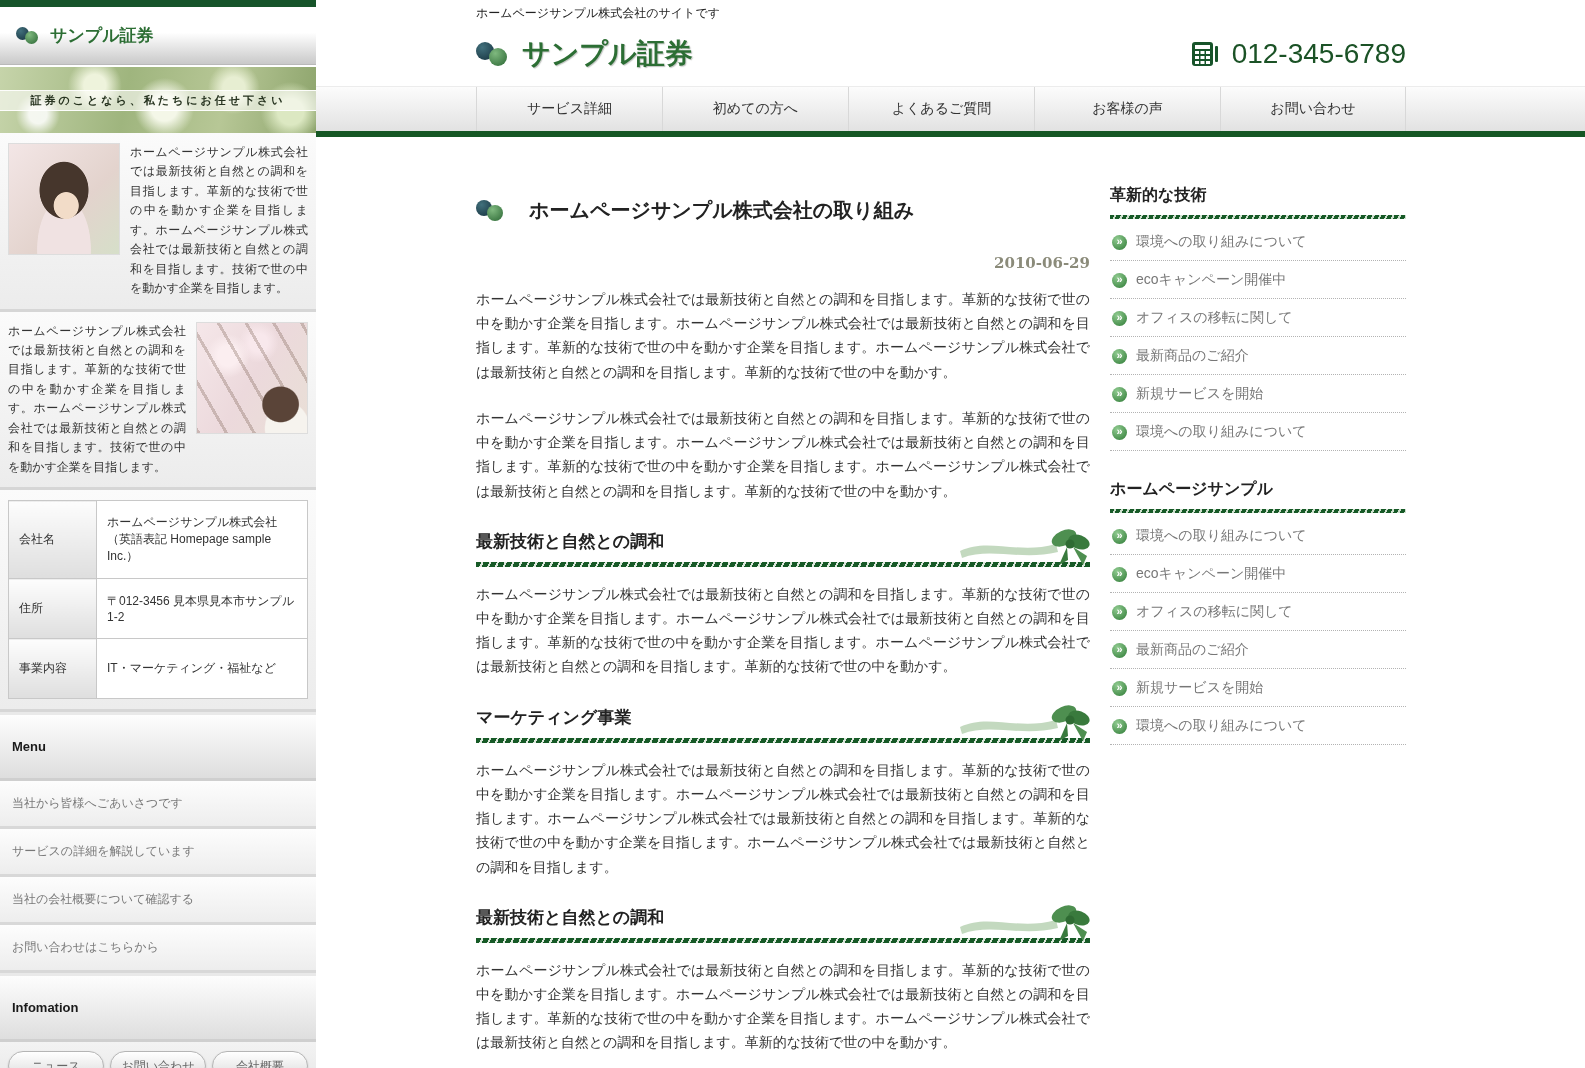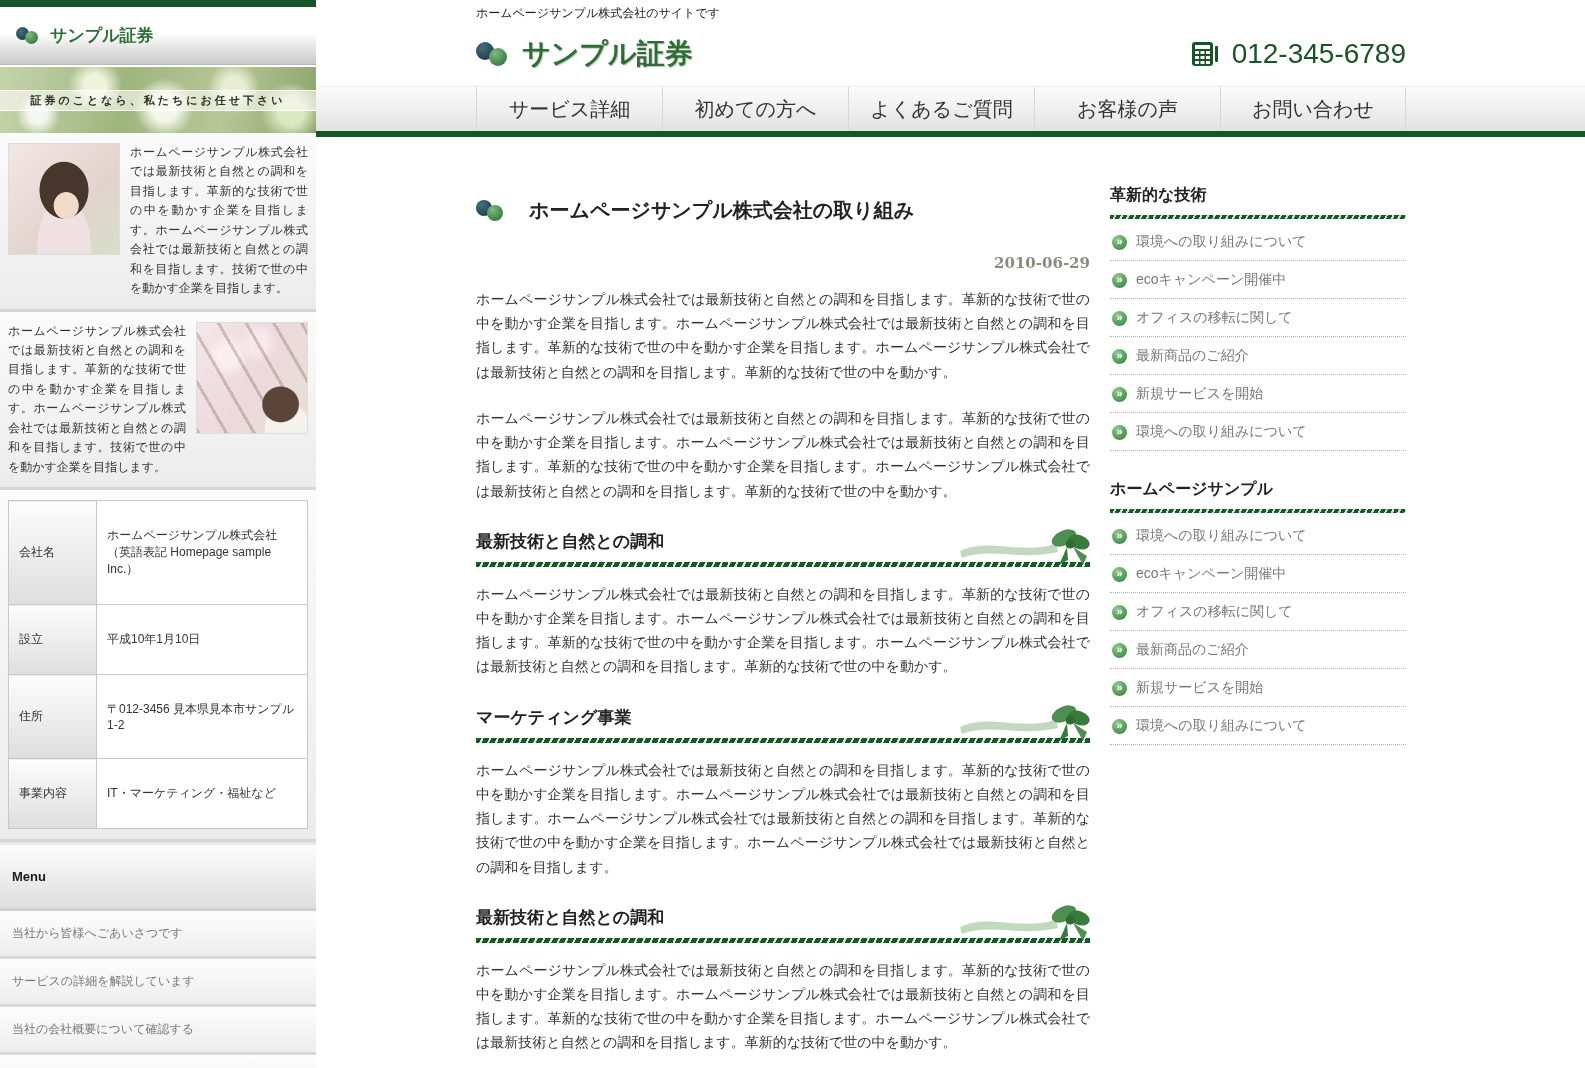--- a/index.html
+++ b/index.html
@@ -41,42 +41,42 @@
   .photo-blossom { background:
       radial-gradient(ellipse at 76% 74%, #5a4438 0 15%, rgba(90,68,56,0) 16%),
       radial-gradient(ellipse at 82% 96%, #f6f3ee 0 17%, rgba(246,243,238,0) 18%),
       repeating-linear-gradient(60deg, rgba(107,79,63,.28) 0 3px, rgba(107,79,63,0) 3px 24px),
       radial-gradient(circle at 28% 30%, #fbeef0 0 10px, rgba(251,238,240,0) 22px),
       radial-gradient(circle at 56% 18%, #f8e8ec 0 9px, rgba(248,232,236,0) 20px),
       linear-gradient(120deg,#f5e7e9,#ecd9dc 50%,#e9dfd6); }
   .company-table { width:100%; border-collapse:collapse; background:#fff; border:1px solid #9e9e9e; font-size:12px; }
   .company-table th { width:88px; text-align:left; font-weight:normal; color:#333;
     background:linear-gradient(#fdfdfd,#dedede); border:1px solid #c8c8c8; padding:21px 10px; vertical-align:middle; }
-  .company-table td { border:1px solid #c8c8c8; padding:26px 10px; white-space:pre-line; color:#333; }
+  .company-table td { border:1px solid #c8c8c8; padding:13px 10px; white-space:pre-line; color:#333; }
   .sb-header { padding:24px 12px; font-size:13px; font-weight:bold; color:#1a1a1a;
     background:linear-gradient(#fdfdfd,#dedede); border-top:3px solid #e9e9e9; border-bottom:3px solid #cfcfcf; }
   .sb-menu-item { padding:14px 12px; font-size:12px; color:#787878; background:linear-gradient(#fdfdfd,#ededed); border-bottom:3px solid #d8d8d8; cursor:pointer; }
   .sb-buttons { display:flex; justify-content:space-between; padding:9px 8px 10px; background:linear-gradient(#f3f3f3,#e6e6e6); border-bottom:2px solid #dcdcdc; }
   .pill { width:96px; height:30px; border-radius:15px; border:1px solid #b5b5b5;
     background:linear-gradient(#ffffff,#dadada); box-shadow:0 1px 2px rgba(0,0,0,.18);
     font-size:12px; color:#666; display:flex; align-items:center; justify-content:center; cursor:pointer; }
   .sb-footnav { padding:20px 0 22px; text-align:center; font-size:12px; color:#555;
     background:linear-gradient(#ededed,#d9d9d9); }
 
   
   .main { margin-left:316px; width:1269px; }
   .site-note { margin-left:160px; padding-top:5px; font-size:12px; color:#222; }
   .header-row { margin-left:160px; width:930px; height:64px; display:flex; align-items:center; justify-content:space-between; }
   .brand { display:flex; align-items:center; gap:12px; font-size:28px; font-weight:bold; color:#2c6e34; text-shadow:1px 1px 1px rgba(80,90,80,.35); cursor:pointer; }
   .brand .circles { width:34px; height:24px; }
   .brand .circles .c1 { width:18px; height:18px; }
   .brand .circles .c2 { left:13px; top:6px; width:18px; height:18px; }
   .phone { display:flex; align-items:center; gap:13px; font-size:28px; color:#1b5226; cursor:pointer; }
   .nav { display:flex; padding-left:160px; height:45px; background:linear-gradient(#fcfcfc,#e2e2e2); border-top:1px solid #ececec; }
-  .nav-item { width:186px; display:flex; align-items:center; justify-content:center; font-size:20px; color:#333; border-left:1px solid #d8d8d8; cursor:pointer; }
+  .nav-item { width:186px; display:flex; align-items:center; justify-content:center; font-size:14px; color:#333; border-left:1px solid #d8d8d8; cursor:pointer; }
   .nav-item:last-child { border-right:1px solid #d8d8d8; }
   .nav-bar { height:6px; background:#155724; }
 
   .content { margin-left:160px; width:930px; display:flex; padding-top:48px; }
   .article { width:614px; }
   .title-row { display:flex; align-items:center; gap:11px; }
   .title-row .circles { width:30px; height:21px; }
   .title-row .circles .c1 { width:16px; height:16px; }
   .title-row .circles .c2 { left:11px; top:5px; width:16px; height:16px; }
   .article h1 { font-size:20px; color:#222; margin:12px; font-weight:bold; }
@@ -123,24 +123,20 @@
     <div class="photo photo-blossom"></div>
   </div>
 
   <div class="sb-block">
     <table class="company-table">
       <tbody>
         <tr>
           <th>会社名</th>
           <td>ホームページサンプル株式会社
 （英語表記 Homepage sample Inc.）</td>
-        </tr>
-        <tr>
-          <th>設立</th>
-          <td>平成10年1月10日</td>
         </tr>
         <tr>
           <th>住所</th>
           <td>〒012-3456 見本県見本市サンプル1-2</td>
         </tr>
         <tr>
           <th>事業内容</th>
           <td>IT・マーケティング・福祉など</td>
         </tr>
       </tbody>

